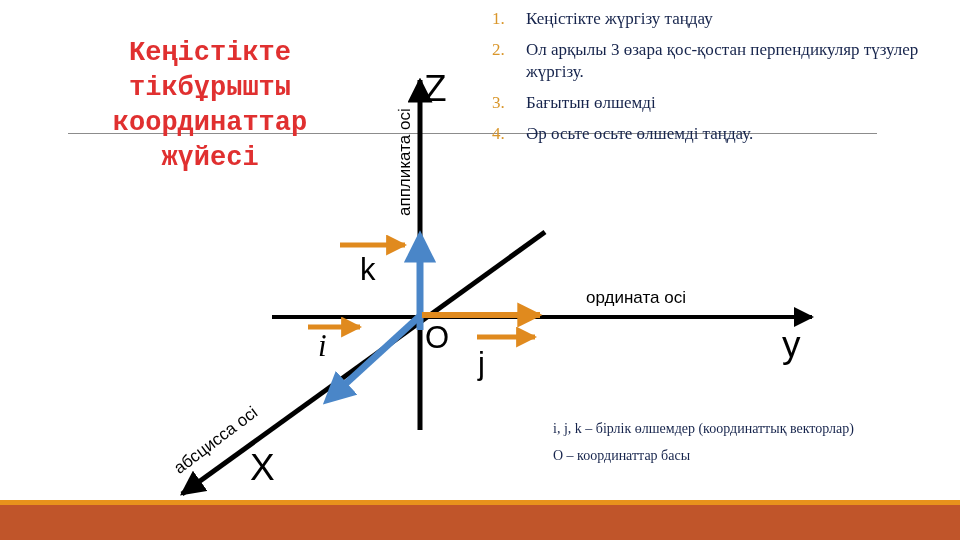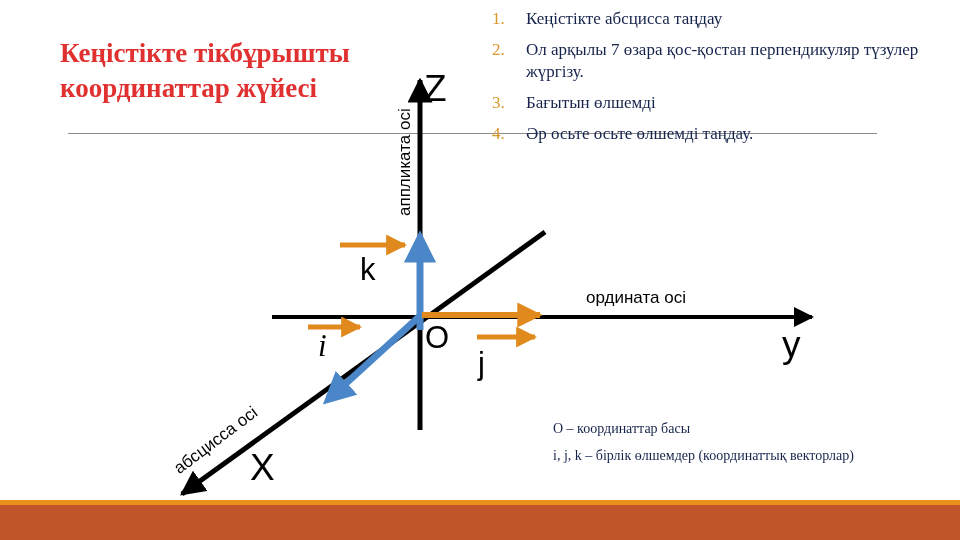--- a/index.html
+++ b/index.html
@@ -48,25 +48,26 @@
     height: 35px;
     background: #C0552A;
   }
 
   
   .title {
     position: absolute;
     left: 60px;
     top: 36px;
     width: 300px;
+    text-align: center;
     color: #E03030;
     font-size: 27px;
     font-weight: bold;
     line-height: 1.30;
-    font-family: Liberation Serif, serif;
+    font-family: Liberation Mono, monospace;
   }
 
   
   .list {
     position: absolute;
     left: 492px;
     top: 8px;
     width: 452px;
     font-family: "Liberation Serif", serif;
     color: #16244C;
@@ -180,25 +181,25 @@
 
 <div id="slide">
 
   <div class="rule"></div>
 
   <div class="title">Кеңістікте тікбұрышты координаттар жүйесі</div>
 
   <div class="list">
     <div class="list-item">
       <div class="list-num">1.</div>
-      <div class="list-text">Кеңістікте абсцисса таңдау</div>
+      <div class="list-text">Кеңістікте жүргізу таңдау</div>
     </div>
     <div class="list-item">
       <div class="list-num">2.</div>
-      <div class="list-text">Ол арқылы 7 өзара  қос-қостан перпендикуляр түзулер жүргізу.</div>
+      <div class="list-text">Ол арқылы 3 өзара  қос-қостан перпендикуляр түзулер жүргізу.</div>
     </div>
     <div class="list-item">
       <div class="list-num">3.</div>
       <div class="list-text">Бағытын өлшемді</div>
     </div>
     <div class="list-item">
       <div class="list-num">4.</div>
       <div class="list-text">Әр осьте осьте өлшемді таңдау.</div>
     </div>
   </div>
@@ -260,20 +261,20 @@
   <div class="lbl lbl-unit" id="lbl-k">k</div>
   <div class="lbl lbl-unit-it" id="lbl-i">i</div>
   <div class="lbl lbl-unit" id="lbl-j">j</div>
   <div class="lbl lbl-origin" id="lbl-o">O</div>
 
   <div class="lbl lbl-axisname" id="lbl-applikata">аппликата осі</div>
   <div class="lbl lbl-axisname" id="lbl-ordinata">ордината осі</div>
   <div class="lbl lbl-axisname" id="lbl-abscissa">абсцисса осі</div>
 
   <div class="footnote">
+    <p>i, j, k – бірлік өлшемдер (координаттық векторлар)</p>
     <p>O – координаттар басы</p>
-    <p>i, j, k – бірлік өлшемдер (координаттық векторлар)</p>
   </div>
 
   <div class="band-top"></div>
   <div class="band-main"></div>
 
 </div>
 
 </body></html>

